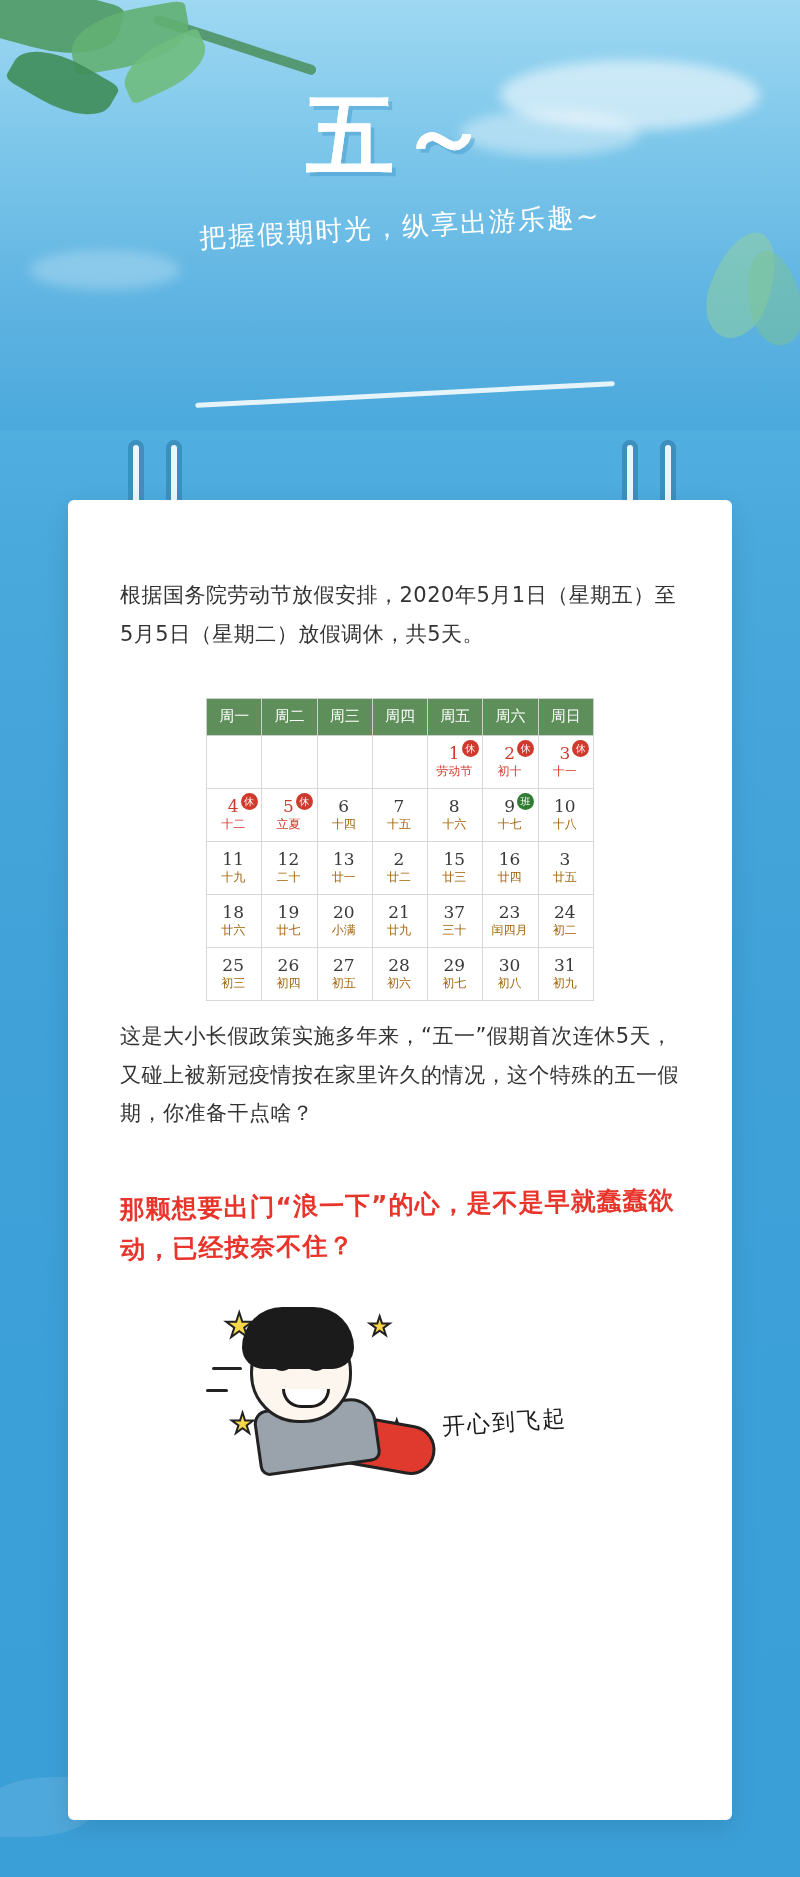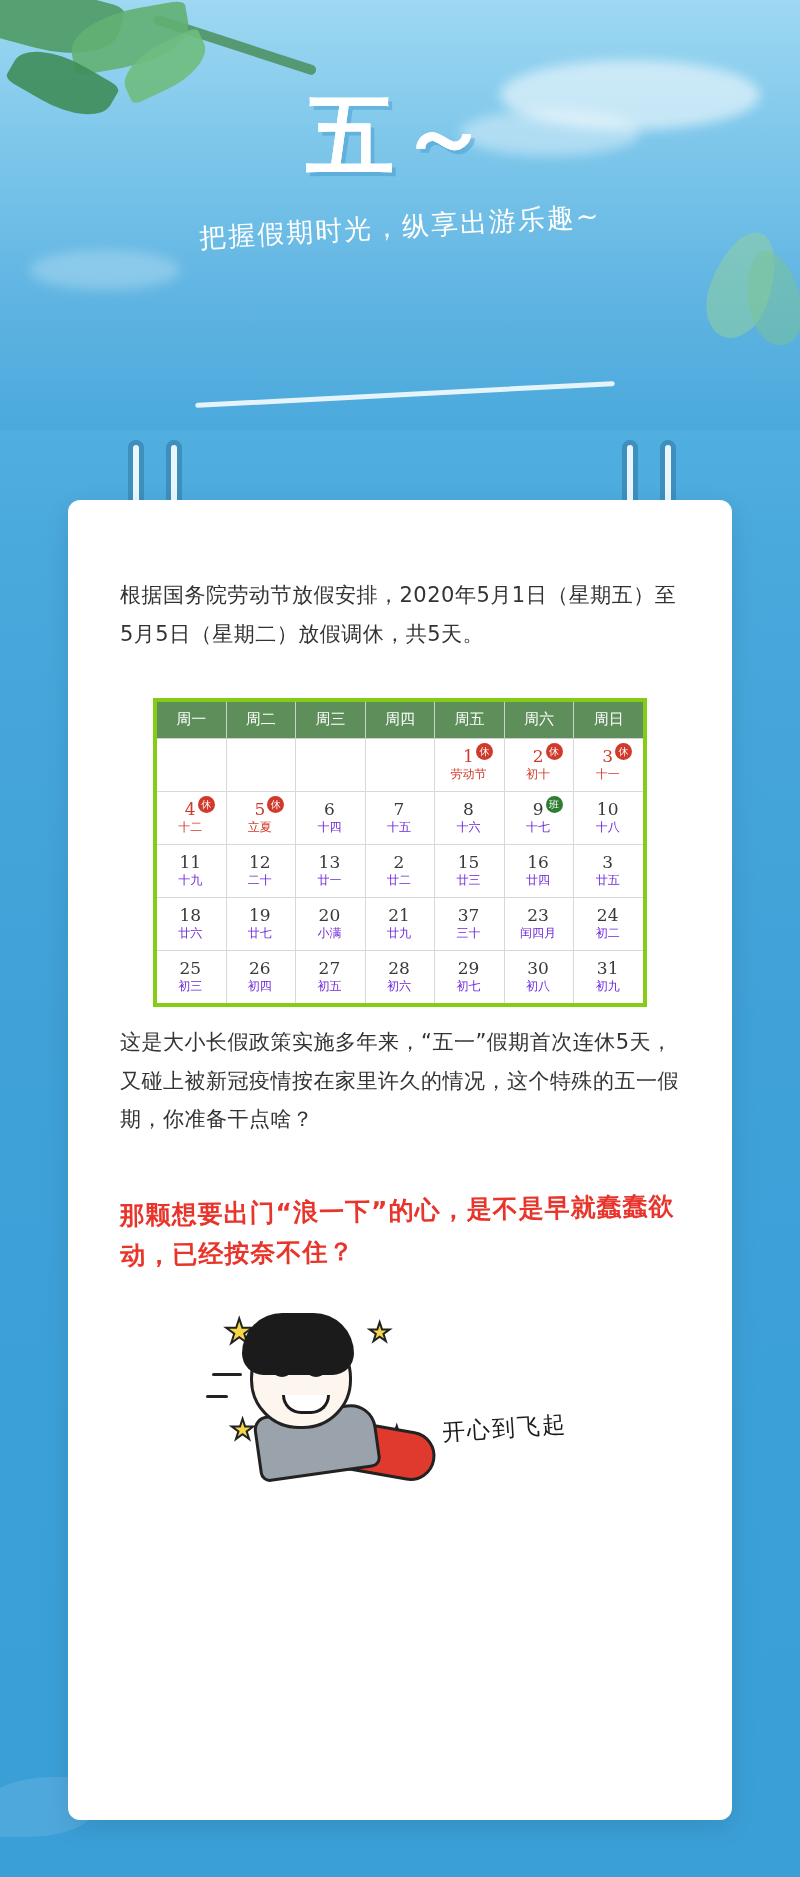--- a/index.html
+++ b/index.html
@@ -132,39 +132,39 @@
   .ring.r3 { left: 622px; }
   .ring.r4 { left: 660px; }
   
   .card {
     position: absolute;
     top: 500px;
     left: 68px;
     width: 664px;
     height: 1320px;
     background: #ffffff;
-    border-radius: 12px;
+    border-radius: 6px;
     box-shadow: 0 8px 26px rgba(0,0,0,0.10);
   }
   .card-inner {
     padding: 76px 52px 40px 52px;
   }
   .para {
     font-size: 21px;
     line-height: 1.85;
     color: #333333;
     letter-spacing: .5px;
     margin: 0 0 8px 0;
     font-family: "DejaVu Sans", "Liberation Sans", sans-serif;
   }
   
   .calendar {
     margin: 44px auto 0 auto;
-    width: 494px;
-    border: 4px solid #84cc16;
+    width: 388px;
+    border: 1px solid #84cc16;
     border-collapse: collapse;
     font-family: "DejaVu Serif", "Liberation Serif", serif;
   }
   .calendar th {
     background: #5e8f5b;
     color: #ffffff;
     font-weight: normal;
     font-size: 15px;
     height: 34px;
     border: 1px solid #cfcfcf;
@@ -180,21 +180,21 @@
   }
   .daynum {
     font-size: 17px;
     color: #3a3a3a;
     line-height: 1.15;
     position: relative;
     display: inline-block;
   }
   .lunar {
     font-size: 12px;
-    color: #6d28d9;
+    color: #a16207;
     line-height: 1.3;
     margin-top: 1px;
   }
   td.holiday .daynum, td.holiday .lunar { color: #d03a2c; }
   .badge {
     position: absolute;
     top: -4px; right: -19px;
     width: 17px; height: 17px;
     border-radius: 50%;
     color: #fff;

